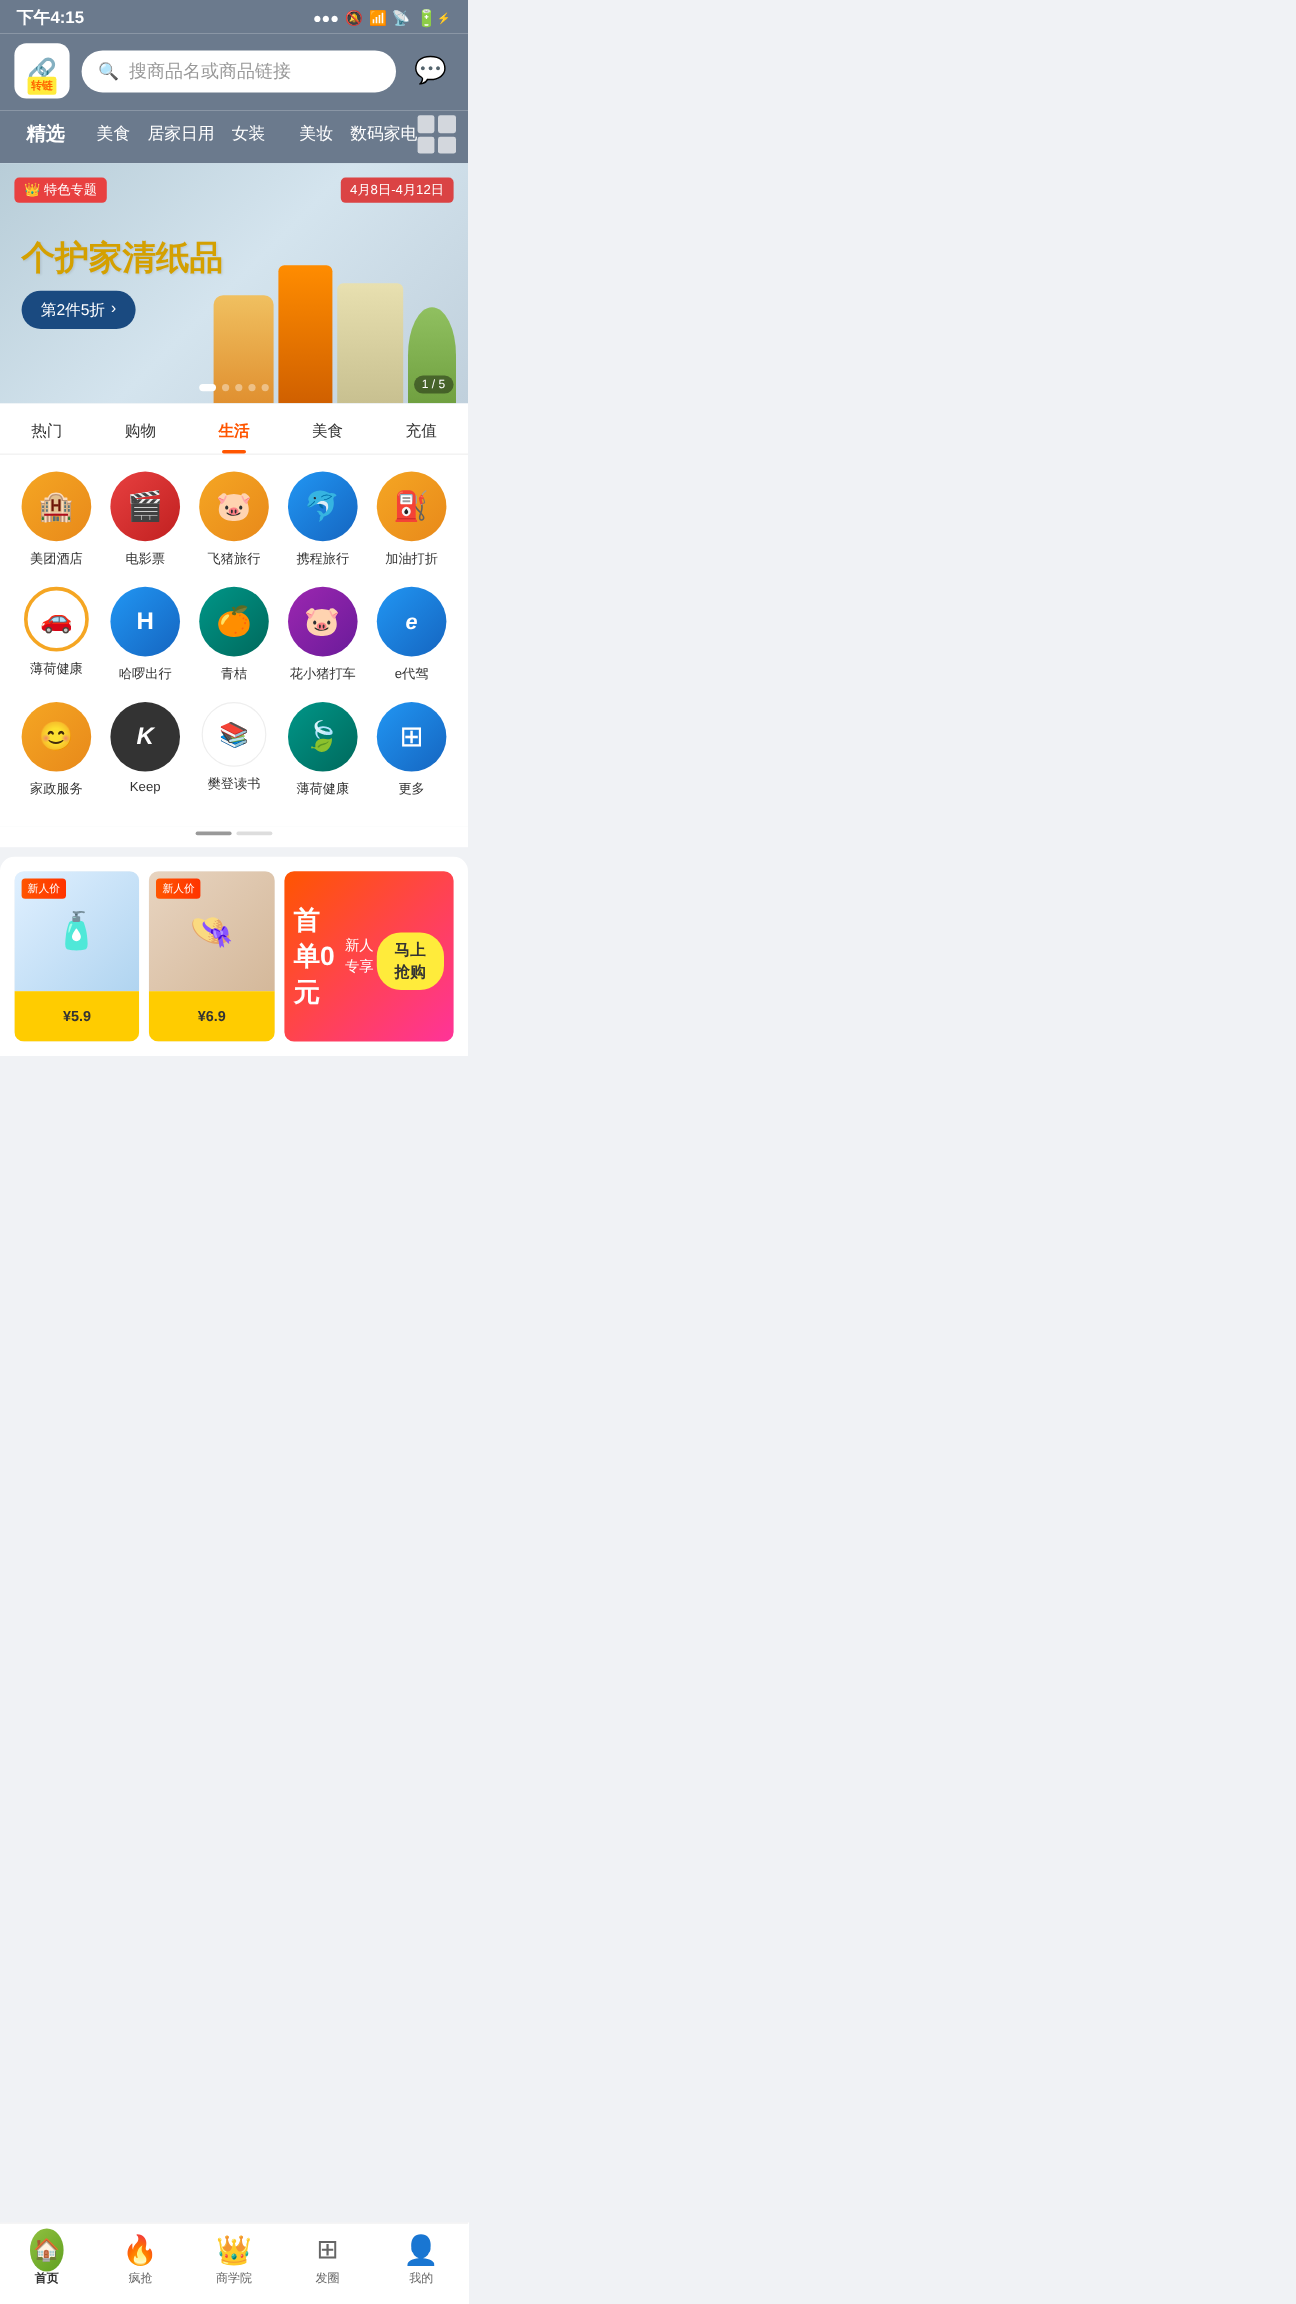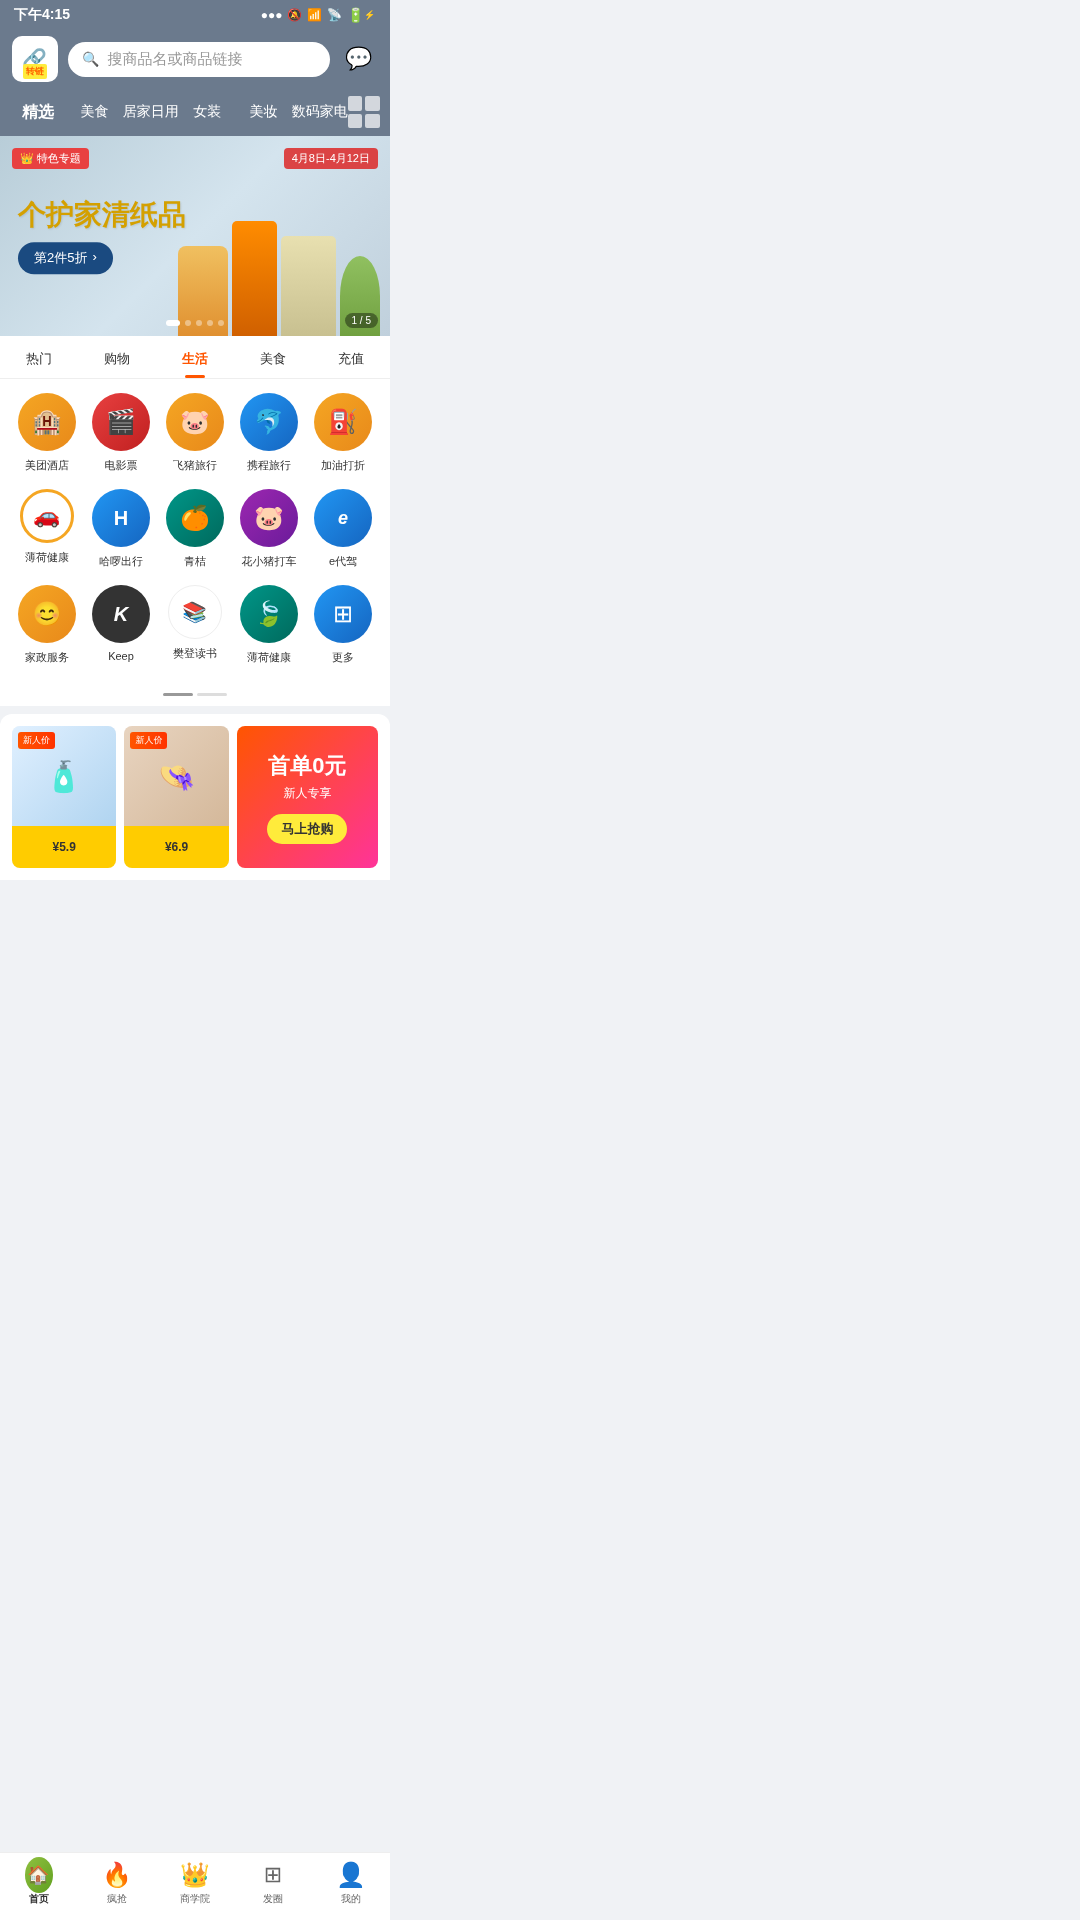--- a/index.html
+++ b/index.html
@@ -359,21 +359,21 @@
       font-size: 12px;
       font-weight: 700;
       padding: 14px;
       color: #333;
     }
     .promo-card {
       flex: 1.2;
       background: linear-gradient(135deg, #ff5500, #ff3399);
       border-radius: 8px;
       display: flex;
-      flex-direction: column;
+      flex-direction: row;
       align-items: center;
       justify-content: center;
       padding: 14px 8px;
       color: white;
     }
     .promo-title {
       font-size: 22px;
       font-weight: 900;
     }
     .promo-sub {

